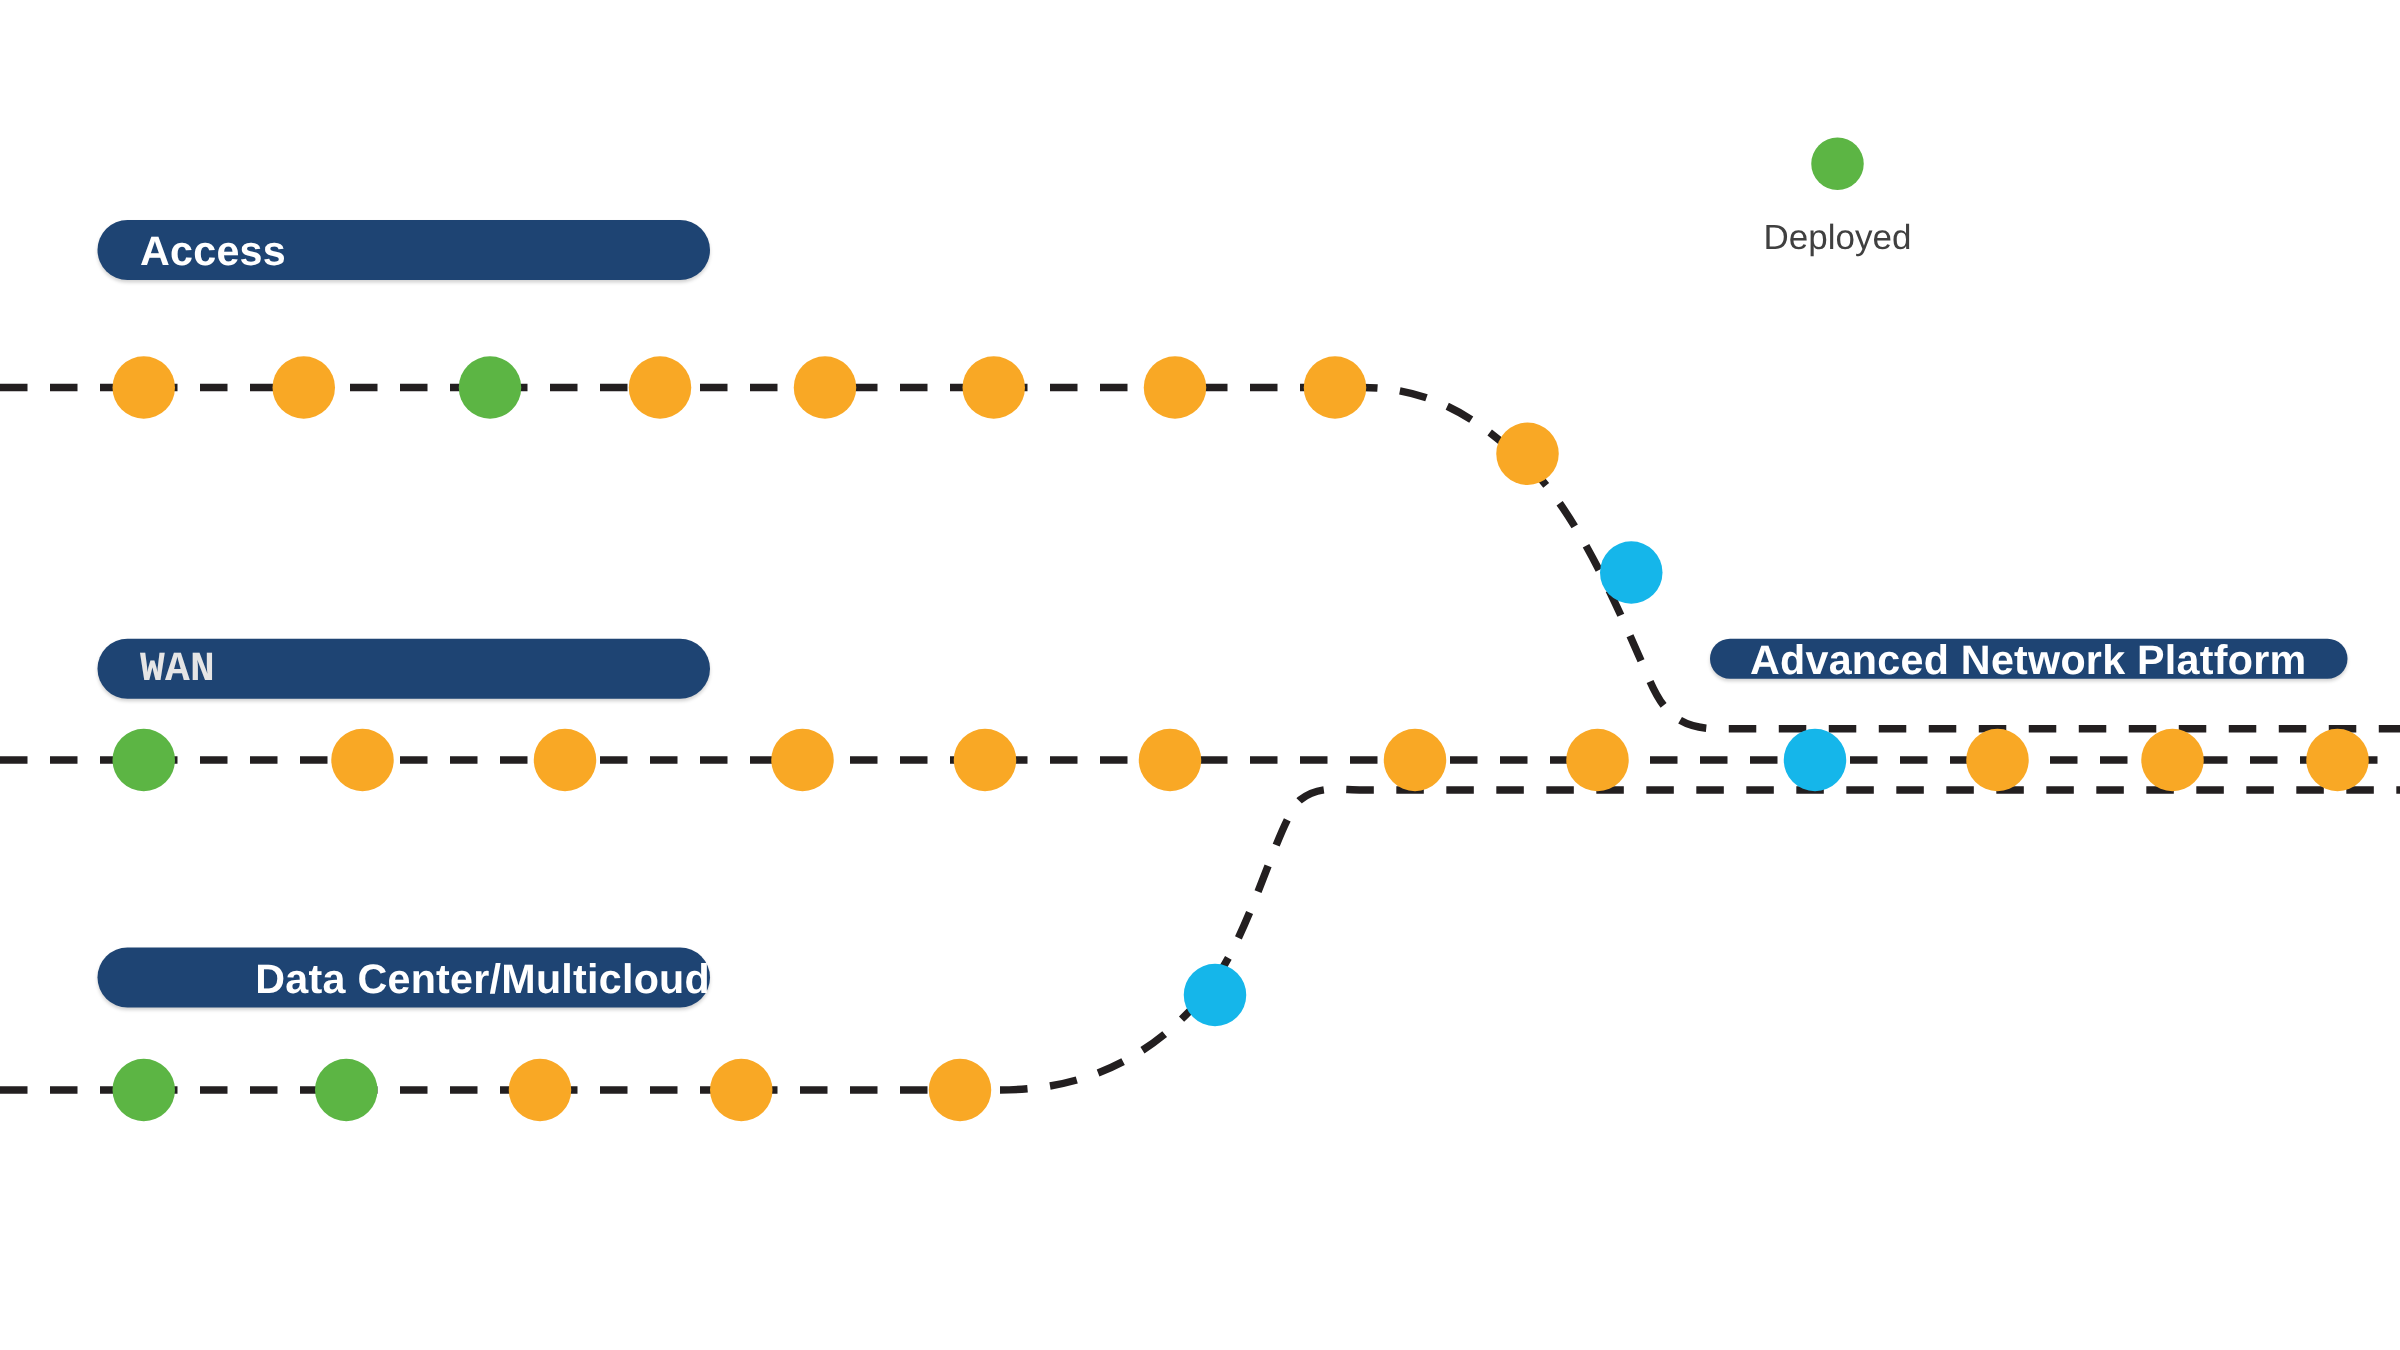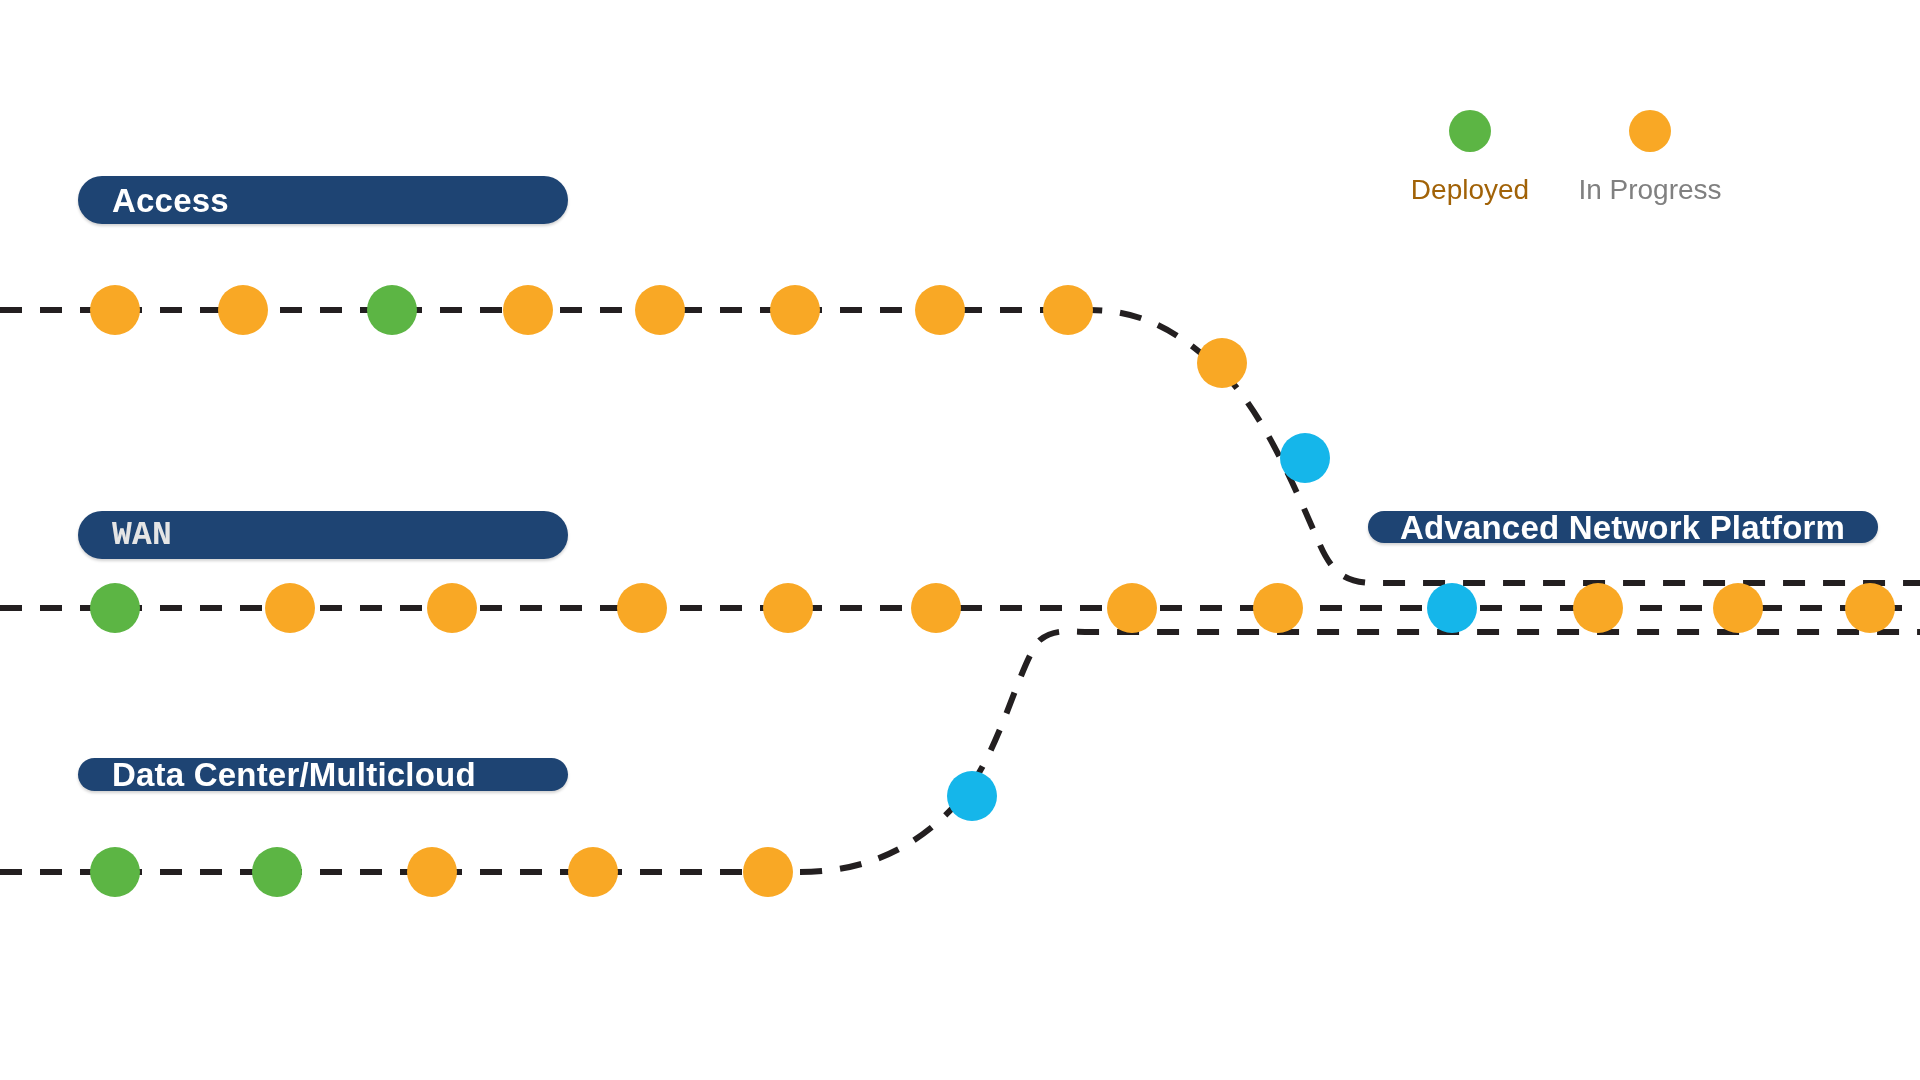--- a/index.html
+++ b/index.html
@@ -33,21 +33,21 @@
     box-sizing: border-box;
     padding-left: 34px;
     letter-spacing: 0.2px;
     font-weight: 700;
     font-size: 33px;
     line-height: 1;
     box-shadow: 0 2px 3px rgba(0,0,0,0.18);
   }
   .pill-access    { left: 78px;  top: 176px; width: 490px; height: 48px; }
   .pill-wan       { left: 78px;  top: 511px; width: 490px; height: 48px; }
-  .pill-dc        { left: 78px;  top: 758px; width: 490px; height: 33px; }
+  .pill-dc        { left: 78px;  top: 758px; width: 490px; height: 48px; justify-content: flex-end; }
   .pill-platform  { left: 1368px; top: 511px; width: 510px; height: 32px; padding-left: 32px; }
 
   
   #legend {
     position: absolute;
     left: 1390px;
     top: 110px;
     width: 500px;
     height: 130px;
   }
@@ -128,22 +128,18 @@
 </div>
 
 <div class="pill pill-platform" style="background: rgb(30, 68, 115); color: rgb(255, 255, 255);">
   <span>Advanced Network Platform</span>
 </div>
 
 <div id="legend">
 
   <div class="legend-item legend-deployed">
     <div class="swatch" style="background:#5CB544"></div>
-    <div class="lbl" style="color: #a16207;">Deployed</div>
+    <div class="lbl" style="color: #404040;">Deployed</div>
   </div>
 
-  <div class="legend-item legend-inprogress">
-    <div class="swatch" style="background:#F9A825"></div>
-    <div class="lbl" style="color: rgb(128, 128, 128);">In Progress</div>
-  </div>
 
 
 </div>
 
 </body></html>

